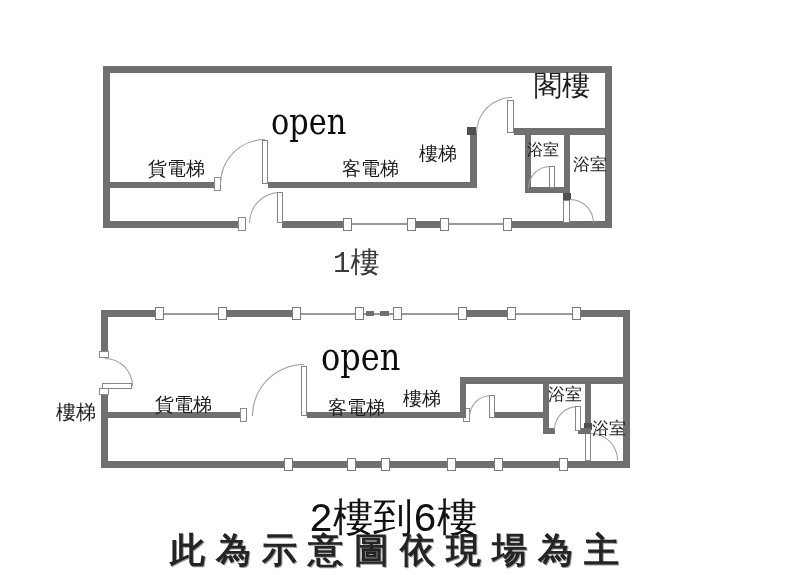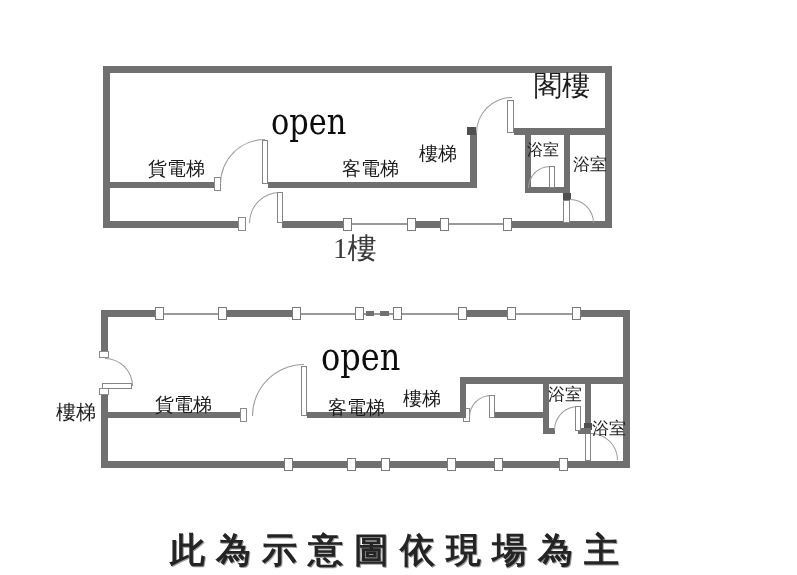--- a/index.html
+++ b/index.html
@@ -10,22 +10,22 @@
   .win{position:absolute;width:9px;height:13px;background:#fff;border:1px solid #7a7a7a;box-sizing:border-box;}
   .jamb{position:absolute;background:#fff;border:1px solid #8a8a8a;box-sizing:border-box;}
   .leaf{position:absolute;background:#fff;border:1px solid #858585;box-sizing:border-box;}
   .hinge{position:absolute;background:#4f4f4f;}
   .arc{position:absolute;box-sizing:border-box;background:transparent;}
   .arc.tl{border-top:1.5px solid #9b9b9b;border-left:1.5px solid #9b9b9b;border-radius:100% 0 0 0;}
   .arc.tr{border-top:1.5px solid #9b9b9b;border-right:1.5px solid #9b9b9b;border-radius:0 100% 0 0;}
   .lbl{position:absolute;color:#1c1c1c;line-height:1;white-space:nowrap;}
   .open-lbl{font-family:"DejaVu Serif","Liberation Serif",serif;color:#0d0d0d;
             transform:scaleX(0.8);transform-origin:left top;}
-  .cap{position:absolute;font-family:Liberation Serif, serif;color:#3a3a3a;
-       line-height:1;white-space:nowrap;}
+  .cap{position:absolute;font-family:Liberation Mono, monospace;color:#3a3a3a;
+       line-height:1;white-space:nowrap;margin-top:16px;}
   .disclaimer{position:absolute;font-weight:bold;color:#242424;line-height:1;white-space:nowrap;
               letter-spacing:11px;text-shadow:1px 1px 0 #9d9d9d;}
 </style>
 </head>
 <body>
 
 <div class="canvas">
 
   <div class="wall" style="left:103px;top:66px;width:509px;height:7px"></div>
   <div class="wall" style="left:103px;top:66px;width:7px;height:162px"></div>
@@ -137,15 +137,16 @@
   <div class="arc tl" style="left:554px;top:406px;width:24px;height:24px"></div>
   <div class="leaf" style="left:575px;top:406px;width:6px;height:25px"></div>
 
   <span class="lbl" style="left:56px;top:402px;font-size:20px">樓梯</span>
   <span class="lbl" style="left:155px;top:395px;font-size:19px">貨電梯</span>
   <span class="lbl open-lbl" style="left:321px;top:336px;font-size:40px">open</span>
   <span class="lbl" style="left:328px;top:398px;font-size:19px">客電梯</span>
   <span class="lbl" style="left:403px;top:389px;font-size:19px">樓梯</span>
   <span class="lbl" style="left:548px;top:386px;font-size:17px">浴室</span>
   <span class="lbl" style="left:592px;top:420px;font-size:17px">浴室</span>
+  <span class="cap" style="left:309px;top:485px;font-size:40px;color:#111">2樓到6樓</span>
 
   <span class="disclaimer" style="left:170px;top:532px;font-size:35px">此為示意圖依現場為主</span>
 </div>
 
 </body></html>

